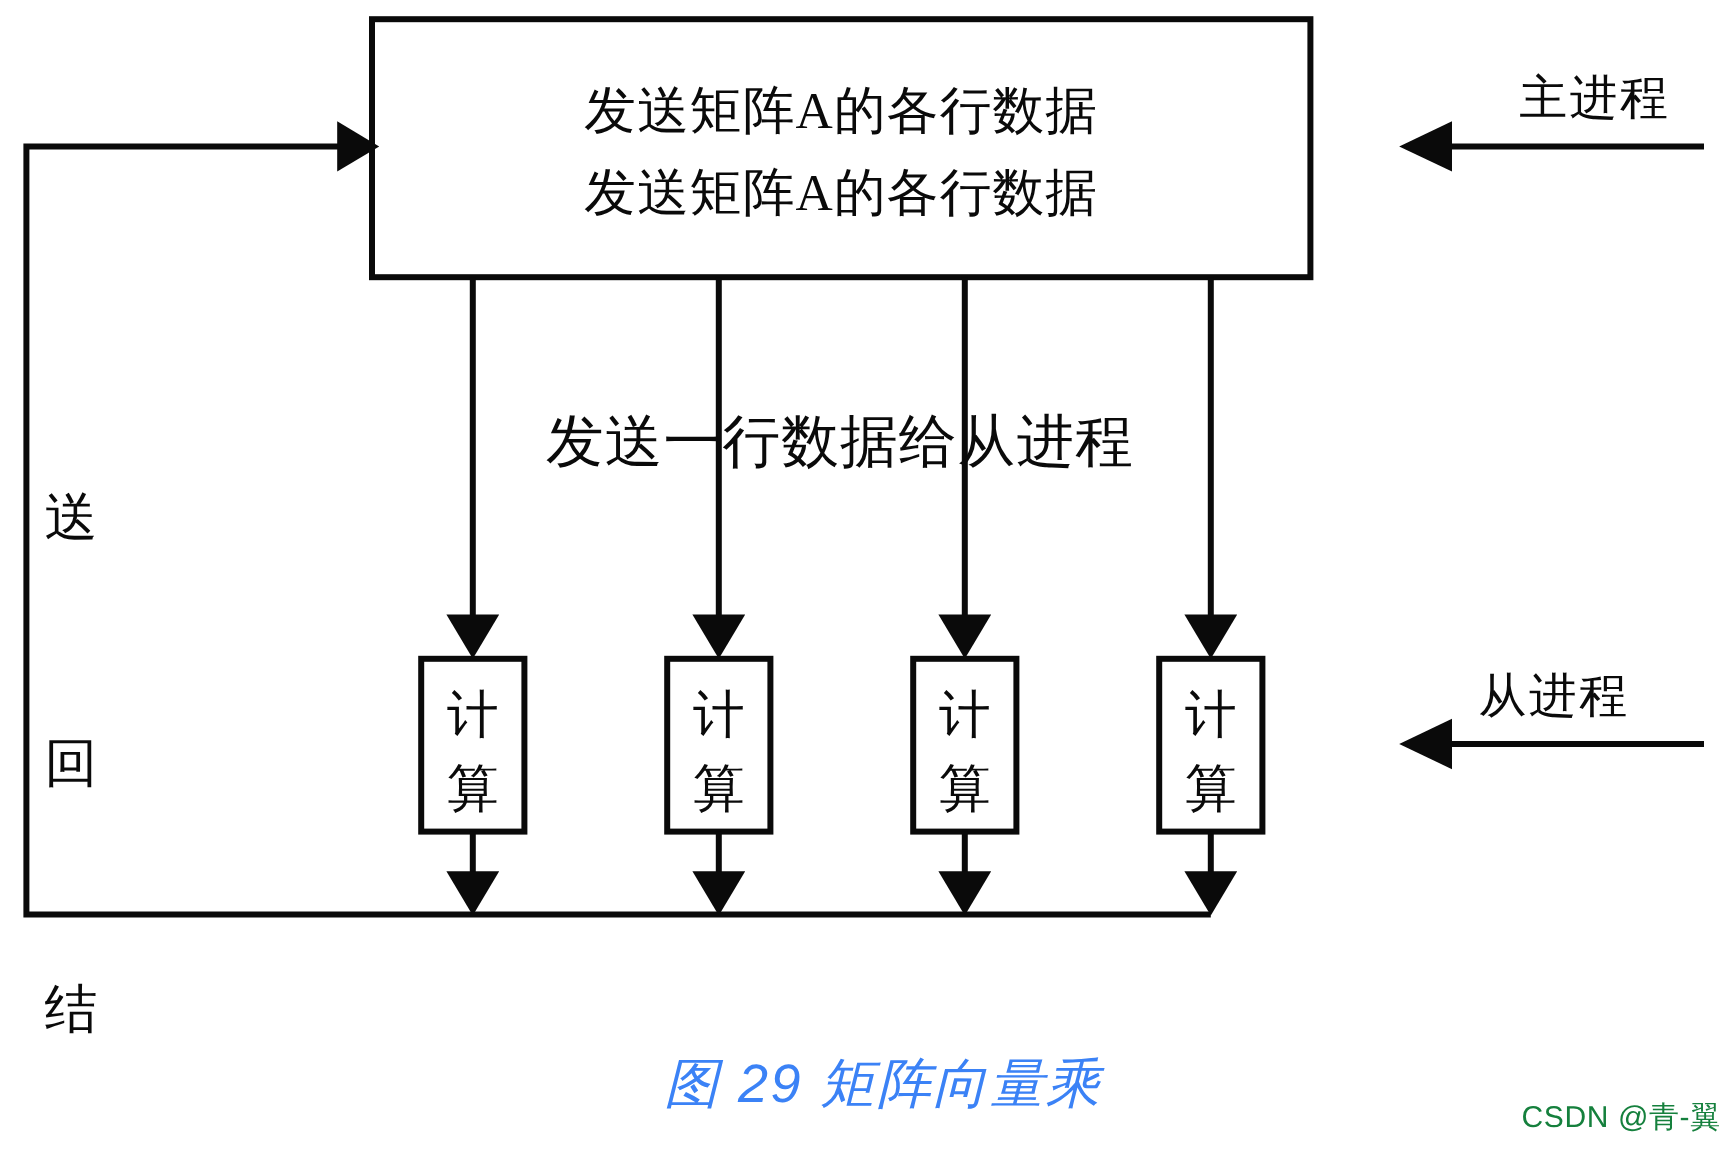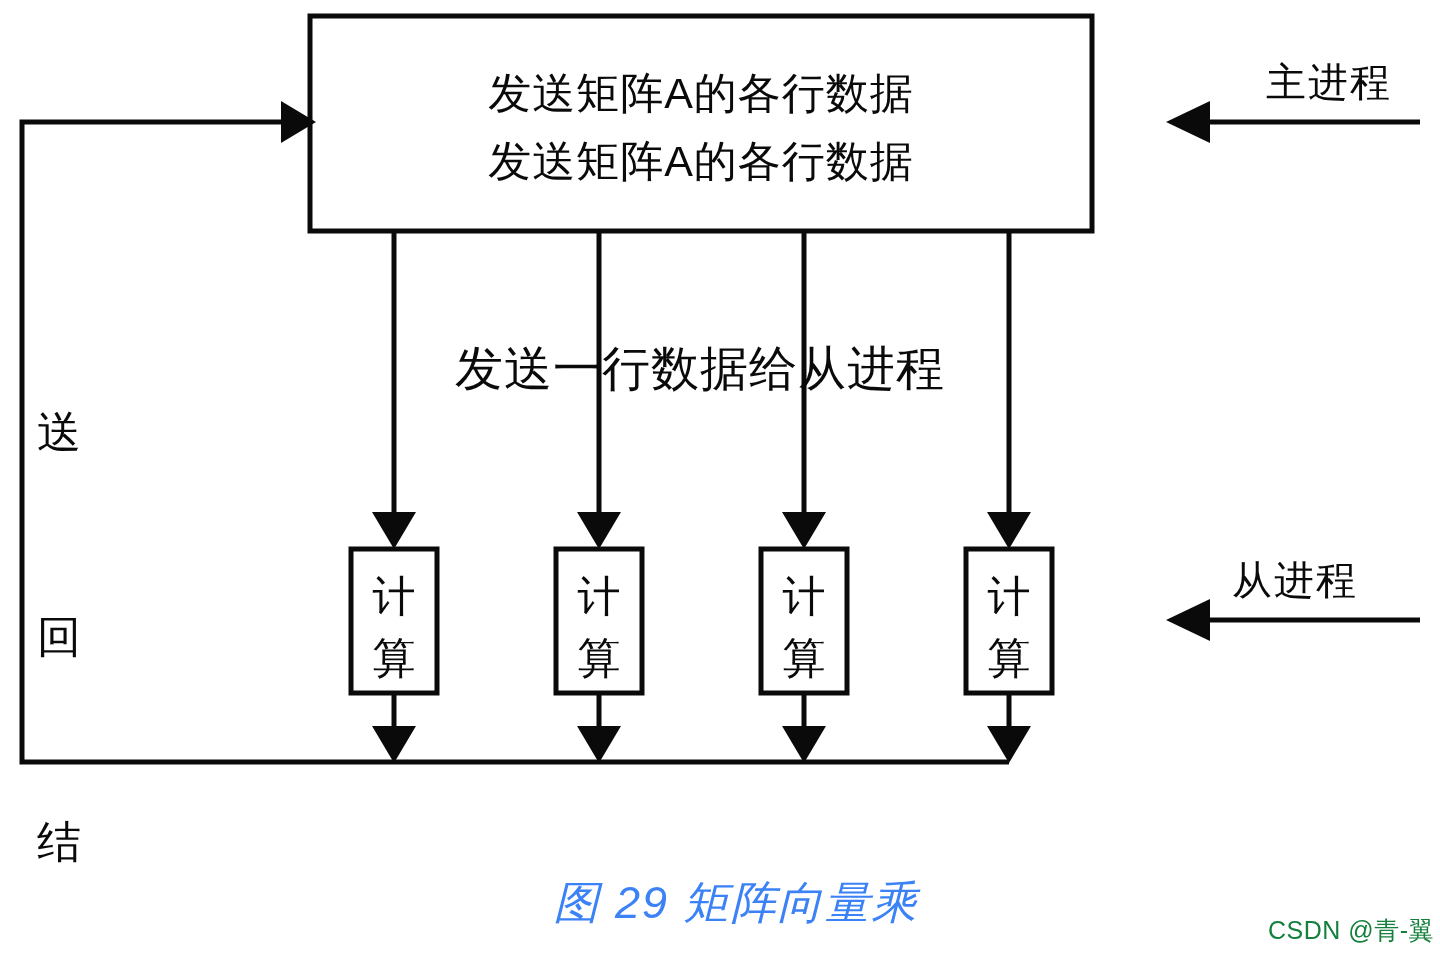--- a/index.html
+++ b/index.html
@@ -21,21 +21,21 @@
     top: 0;
     width: 1440px;
     height: 960px;
   }
   .node-text {
     position: absolute;
     color: #0a0a0a;
     white-space: pre;
     text-align: center;
     line-height: 1.0;
-    font-family: Liberation Sans, sans-serif;
+    font-family: Liberation Serif, serif;
   }
   #main-box-line1, #main-box-line2 {
     width: 782px;
     left: 310px;
     font-size: 43px;
     letter-spacing: 1px;
   }
   #main-box-line1 { top: 72px; }
   #main-box-line2 { top: 140px; }
 

